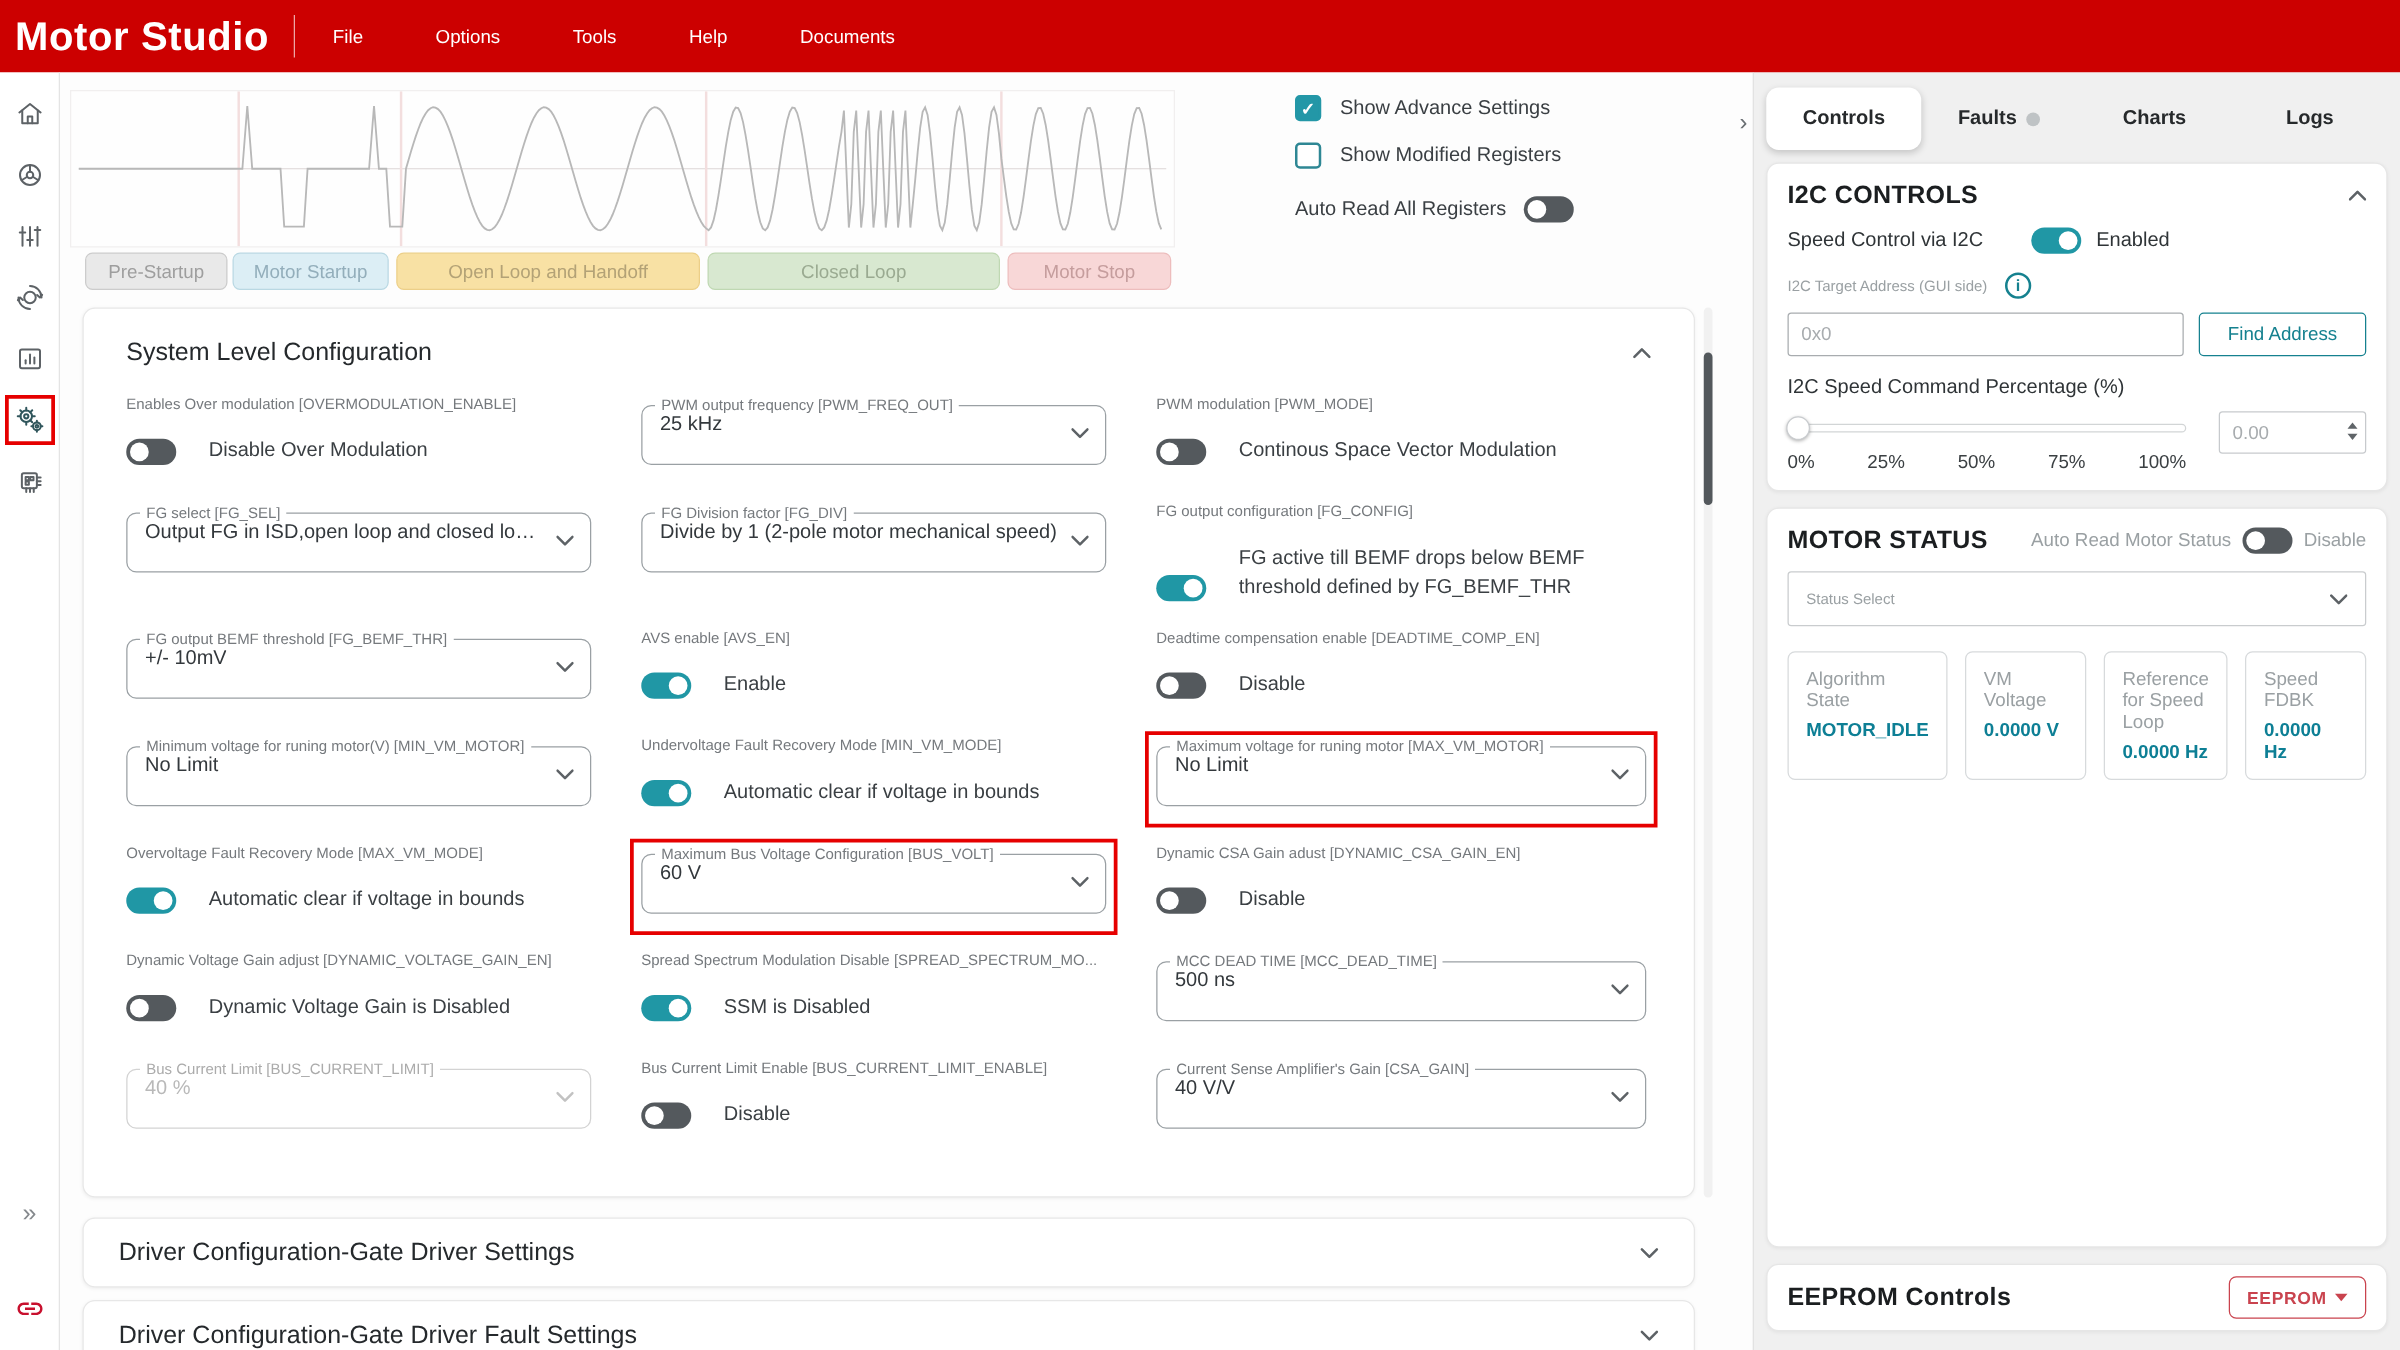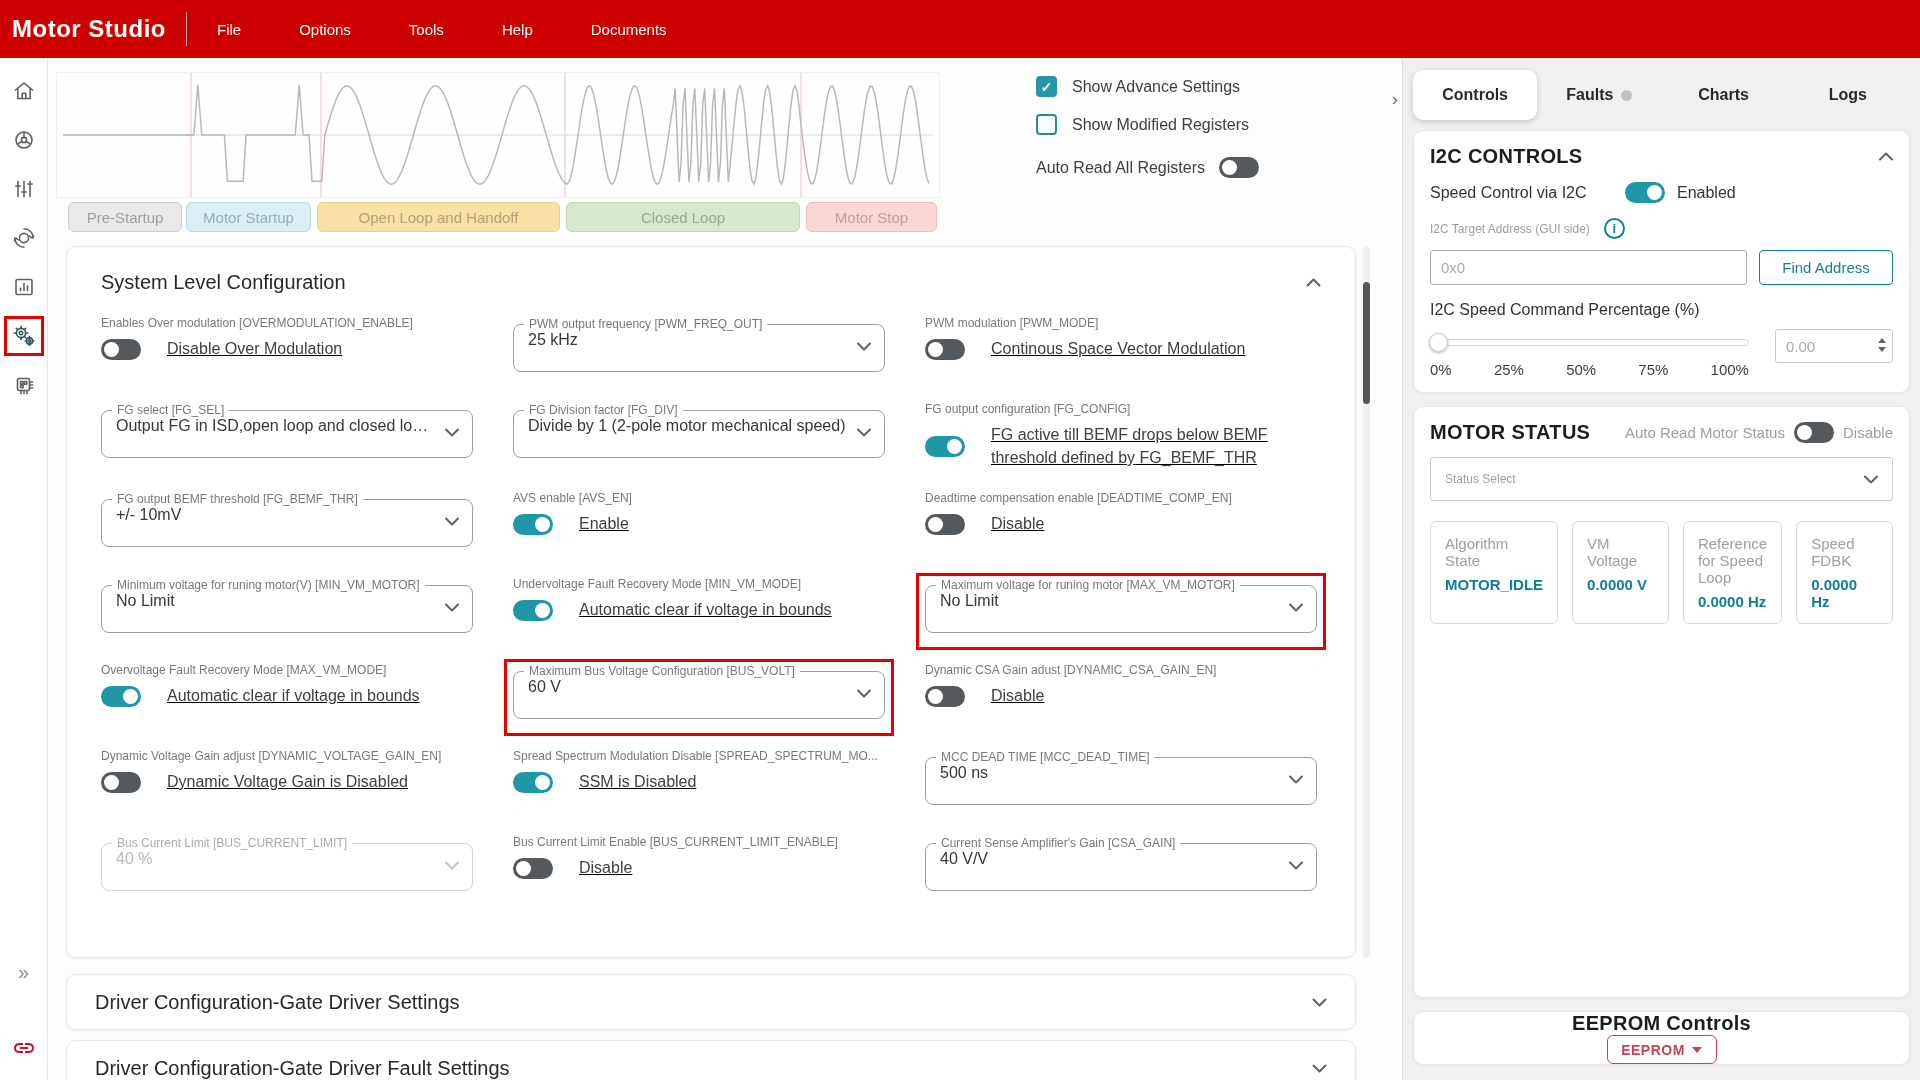--- a/index.html
+++ b/index.html
@@ -1,21 +1,21 @@
 <!DOCTYPE html>
 <html><head>
 <meta charset="utf-8">
 <style>
   * { margin:0; padding:0; box-sizing:border-box; }
   html,body { width:1920px; height:1080px; overflow:hidden; background:#fff;
     font-family:"Liberation Sans", sans-serif; }
 
   
   .header { height:58px; background:#cc0000; display:flex; align-items:center; color:#fff; }
-  .brand { font-size:24px; font-weight:bold; padding:0 20px 0 12px; letter-spacing:.5px; }
+  .brand { font-size:32px; font-weight:bold; padding:0 20px 0 12px; letter-spacing:.5px; }
   .hdr-divider { width:1px; height:34px; background:rgba(255,255,255,.65); margin-right:18px; }
   .menu { display:flex; gap:58px; padding-left:12px; }
   .menu-item { font-size:15px; cursor:pointer; }
 
   .app-body { display:flex; height:1022px; }
 
   
   .sidebar { width:48px; background:#fff; border-right:1px solid #e4e4e4; display:flex;
     flex-direction:column; align-items:center; padding-top:16px; flex:none; }
   .side-icon { width:34px; height:34px; display:flex; align-items:center; justify-content:center;
@@ -70,21 +70,21 @@
   .sel-wrap { padding-top:8px; }
   .sel-box { position:relative; height:48px; border:1px solid #9aa0a4; border-radius:8px;
     display:flex; align-items:center; padding:0 38px 16px 14px; background:#fff; cursor:pointer; }
   .sel-box .f-label { position:absolute; top:-8px; left:10px; background:#fff; padding:0 5px; }
   .sel-value { font-size:16px; color:#33383c; white-space:nowrap; overflow:hidden; text-overflow:ellipsis; }
   .sel-chev { position:absolute; right:13px; top:17px; }
   .field.disabled .sel-box { border-color:#d3d3d3; }
   .field.disabled .sel-value { color:#b9b9b9; }
   .field.disabled .f-label { color:#ababab; }
   .field.disabled .chev { stroke:#c2c2c2; }
-  .tog-row { display:flex; align-items:center; margin-top:7px;text-decoration:underline; }
+  .tog-row { display:flex; align-items:flex-end; margin-top:19px; }
   .tog-row .switch { margin-top:1px; }
   .tog-value { font-size:16px; color:#3a3f43; margin-left:26px; line-height:23px; max-width:300px; }
 
   .scroll-track { position:absolute; left:1315px; top:188px; width:7px; height:712px; background:#f1f1f1; border-radius:4px; }
   .scroll-thumb { position:absolute; left:0; top:36px; width:7px; height:122px; background:#53585c; border-radius:4px; cursor:pointer; }
 
   .accordion { position:absolute; left:18px; width:1290px; height:56px; padding:0 28px;
     display:flex; align-items:center; justify-content:space-between; cursor:pointer; }
   .accordion-1 { top:916px; }
   .accordion-2 { top:982px; }
@@ -137,21 +137,21 @@
   .ms-right { display:flex; align-items:center; gap:9px; }
   .ms-gray { font-size:15px; color:#9aa0a3; }
   .status-select { margin-top:13px; height:44px; border:1px solid #c9ccce; border-radius:3px;
     display:flex; align-items:center; justify-content:space-between; padding:0 14px; cursor:pointer; }
   .status-tiles { margin-top:20px; display:grid; grid-template-columns:1fr 1fr 1fr 1fr; gap:14px; }
   .tile { border:1px solid #d7dadc; border-radius:6px; padding:13px 14px; min-height:70px; }
   .tile-label { font-size:15px; color:#9aa0a3; margin-bottom:7px; }
   .tile-value { font-size:15px; font-weight:bold; color:#0d7f95; }
 
   .eeprom-card { height:54px; display:flex; align-items:center; justify-content:space-between;
-    padding:0 16px;flex-direction:column; }
+    padding:0 16px; }
   .btn-eeprom { height:34px; width:110px; border:1.5px solid #c9434e; border-radius:6px; background:#fff;
     color:#c9434e; font-size:14px; font-weight:bold; letter-spacing:.5px; cursor:pointer;
     display:flex; align-items:center; justify-content:center; gap:7px; font-family:"Liberation Sans", sans-serif; }
   .caret-dn { width:0; height:0; border-left:5px solid transparent; border-right:5px solid transparent;
     border-top:6px solid #c9434e; }
 </style>
 </head>
 <body>
 
 <div class="header">

